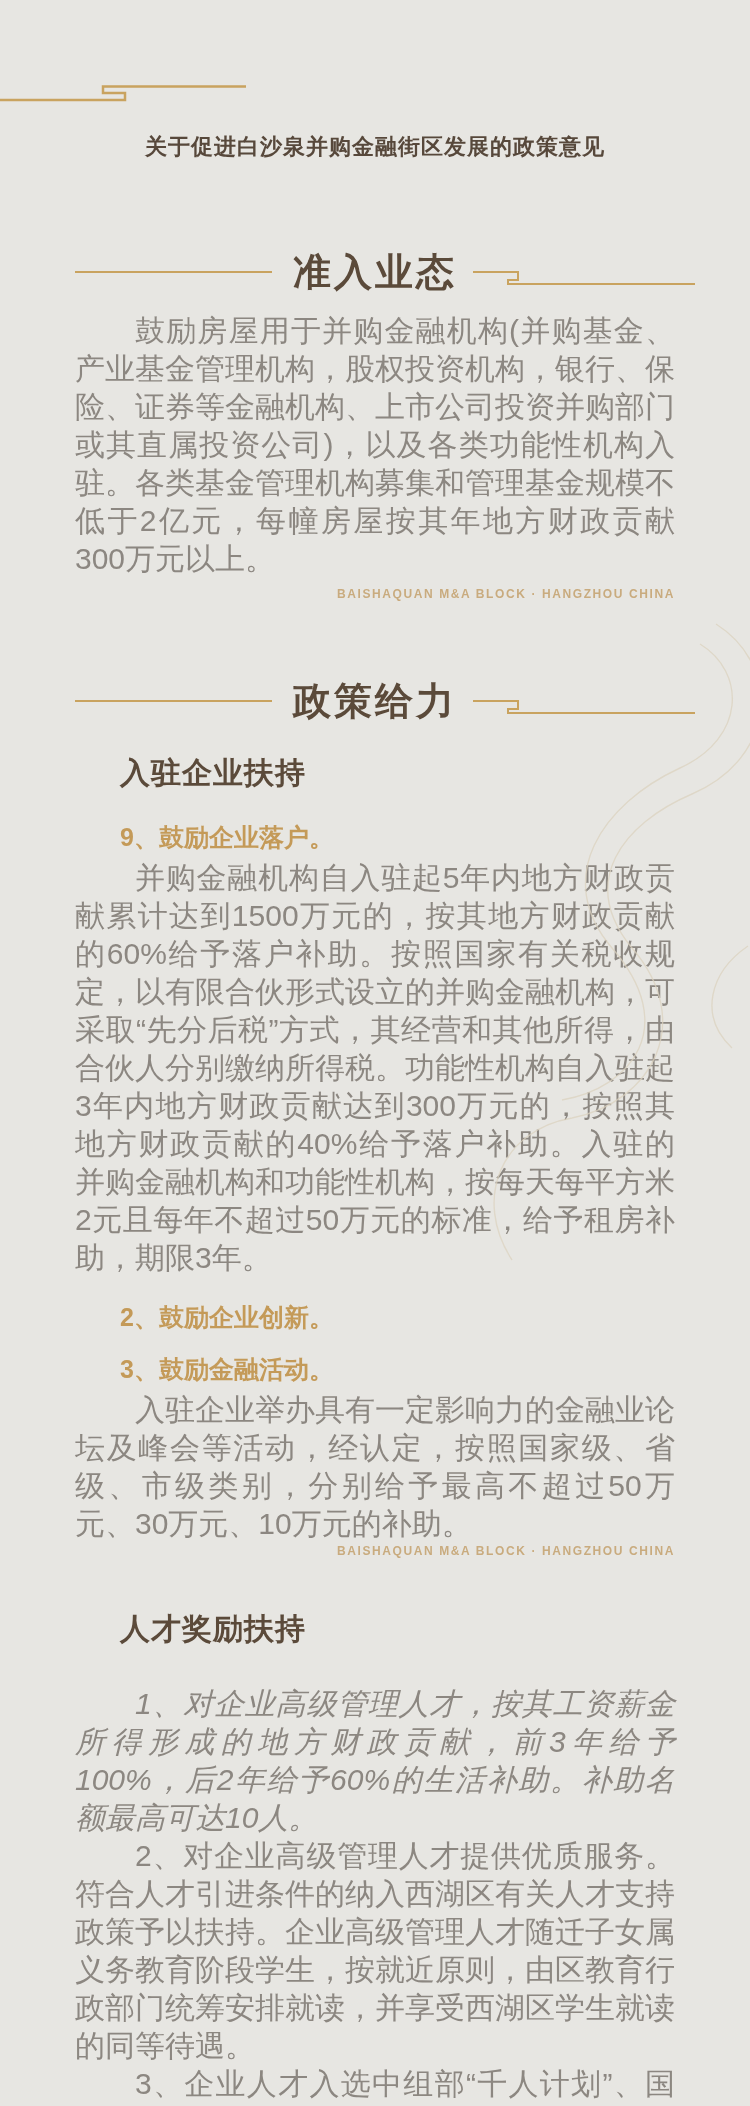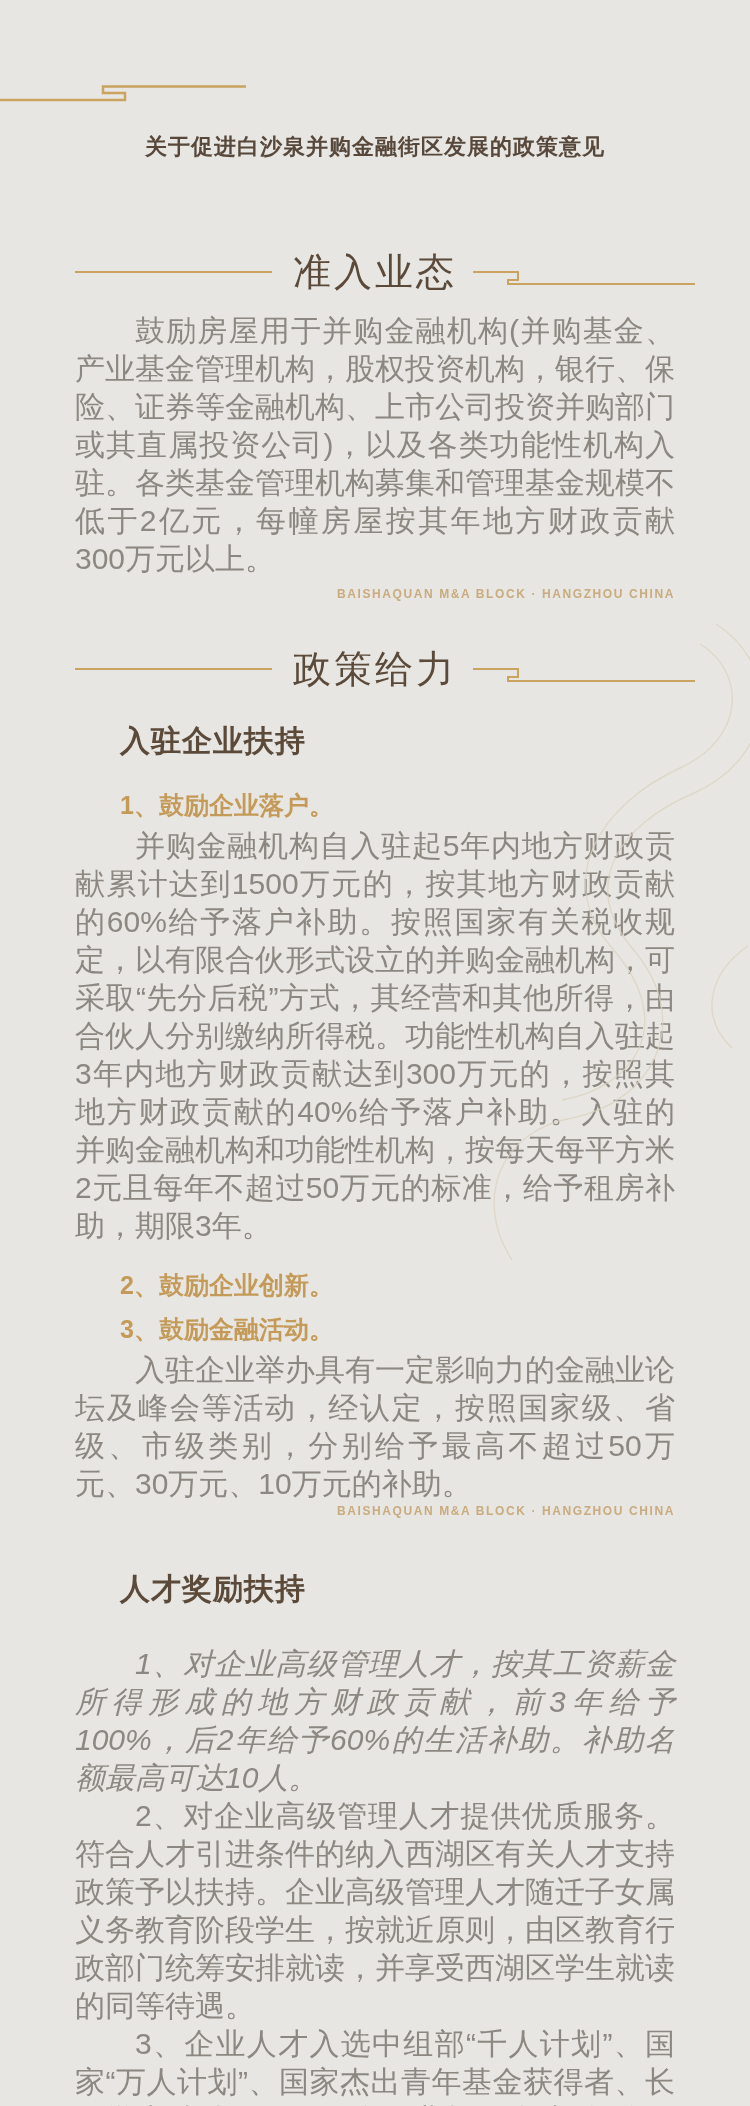--- a/index.html
+++ b/index.html
@@ -18,25 +18,25 @@
     margin:116px 36px 0;
     text-align:center;
     font-family:"Liberation Serif","DejaVu Serif",serif;
     font-weight:bold;
     font-size:22px;line-height:62px;
     color:#57483b;letter-spacing:1px;
     white-space:nowrap;
   }
   .sec-header{position:relative;height:56px;}
   .sec-header.first{margin-top:66px;}
-  .sec-header.second{margin-top:39px;}
+  .sec-header.second{margin-top:71px;}
   .sec-title{
     text-align:center;
     font-size:38px;line-height:56px;
-    font-weight:normal;color:#5b4a3a;letter-spacing:3px;
+    font-weight:bold;color:#5b4a3a;letter-spacing:3px;
   }
   .line-left{position:absolute;left:75px;top:27px;width:197px;height:2px;background:#c9a35f;}
   .orn-right{position:absolute;left:473px;top:22px;}
   .body-p{
     margin:0 75px;
     font-size:30px;line-height:38px;
     color:#8c8781;text-align:justify;text-indent:2em;
   }
   .p-access{margin-top:12px;}
   .watermark{
@@ -52,21 +52,21 @@
     font-size:30px;line-height:44px;
     font-weight:bold;color:#5b4a3a;letter-spacing:1px;
   }
   .sub-title.talent{margin-top:48px;}
   .item-label{
     margin:24px 0 0 120px;
     font-size:25px;line-height:36px;
     font-weight:bold;color:#c49a58;
   }
   .item-label.m2{margin-top:22px;}
-  .item-label.m3{margin-top:8px;}
+  .item-label.m3{margin-top:16px;}
   .item-label + .body-p{margin-top:4px;}
   .talent-paras .body-p:first-of-type{margin-top:34px;font-style:italic;}
 </style>
 </head>
 <body>
 
 <div class="page">
 
   <svg class="ornament corner-ornament" width="248" height="20" viewBox="0 0 248 20">
     <path d="M0 16 H125 V9 H103 V2.5 H246" fill="none" stroke="#c9a35f" stroke-width="2.5"></path>
@@ -97,21 +97,21 @@
   <div class="sec-header second">
     <div class="line-left"></div>
     <h2 class="sec-title">政策给力</h2>
     <svg class="orn-right" width="224" height="22" viewBox="0 0 224 22">
       <path d="M0 6 H45 V14 H35 V18 H222" fill="none" stroke="#c9a35f" stroke-width="2"></path>
     </svg>
   </div>
 
   <h3 class="sub-title">入驻企业扶持</h3>
 
-  <h4 class="item-label">1、鼓励企业落户。</h4>
+  <h4 class="item-label">9、鼓励企业落户。</h4>
   <p class="body-p">并购金融机构自入驻起5年内地方财政贡献累计达到1500万元的，按其地方财政贡献的60%给予落户补助。按照国家有关税收规定，以有限合伙形式设立的并购金融机构，可采取“先分后税”方式，其经营和其他所得，由合伙人分别缴纳所得税。功能性机构自入驻起3年内地方财政贡献达到300万元的，按照其地方财政贡献的40%给予落户补助。入驻的并购金融机构和功能性机构，按每天每平方米2元且每年不超过50万元的标准，给予租房补助，期限3年。</p>
 
   <h4 class="item-label m2">2、鼓励企业创新。</h4>
 
   <h4 class="item-label m3">3、鼓励金融活动。</h4>
   <p class="body-p">入驻企业举办具有一定影响力的金融业论坛及峰会等活动，经认定，按照国家级、省级、市级类别，分别给予最高不超过50万元、30万元、10万元的补助。</p>
 
   <div class="watermark wm2">BAISHAQUAN M&amp;A BLOCK · HANGZHOU CHINA</div>
 
   <h3 class="sub-title talent">人才奖励扶持</h3>

